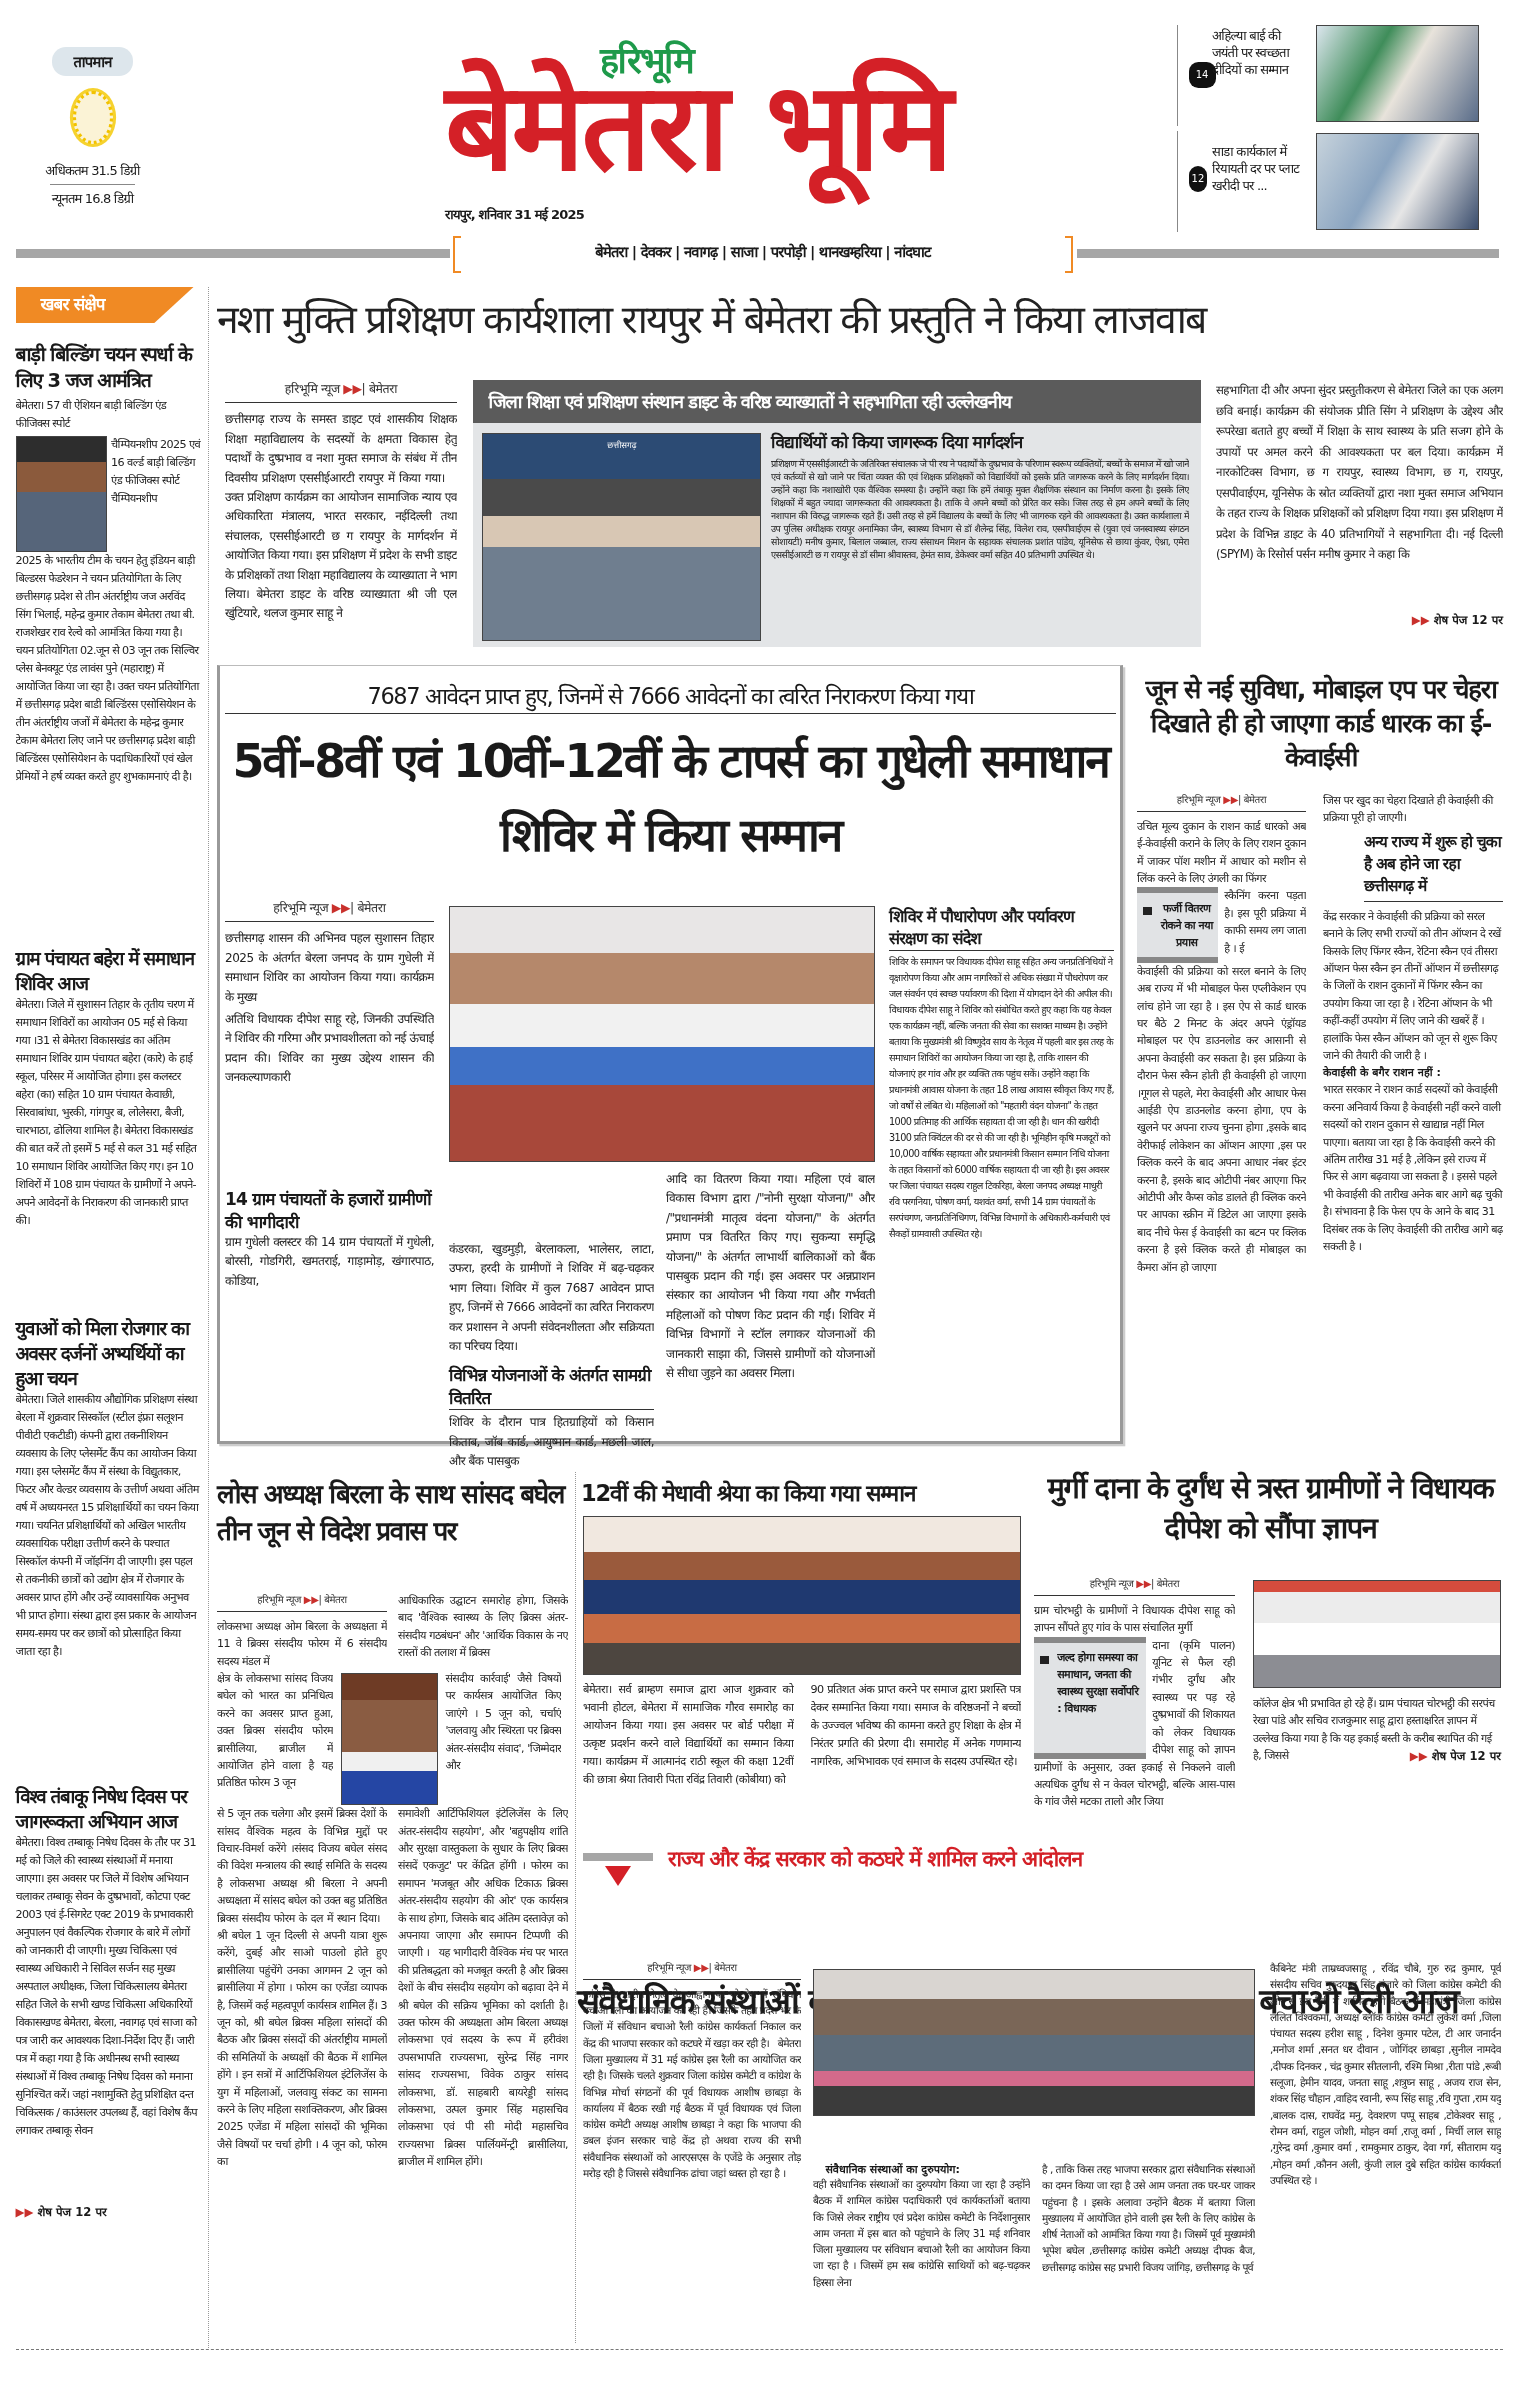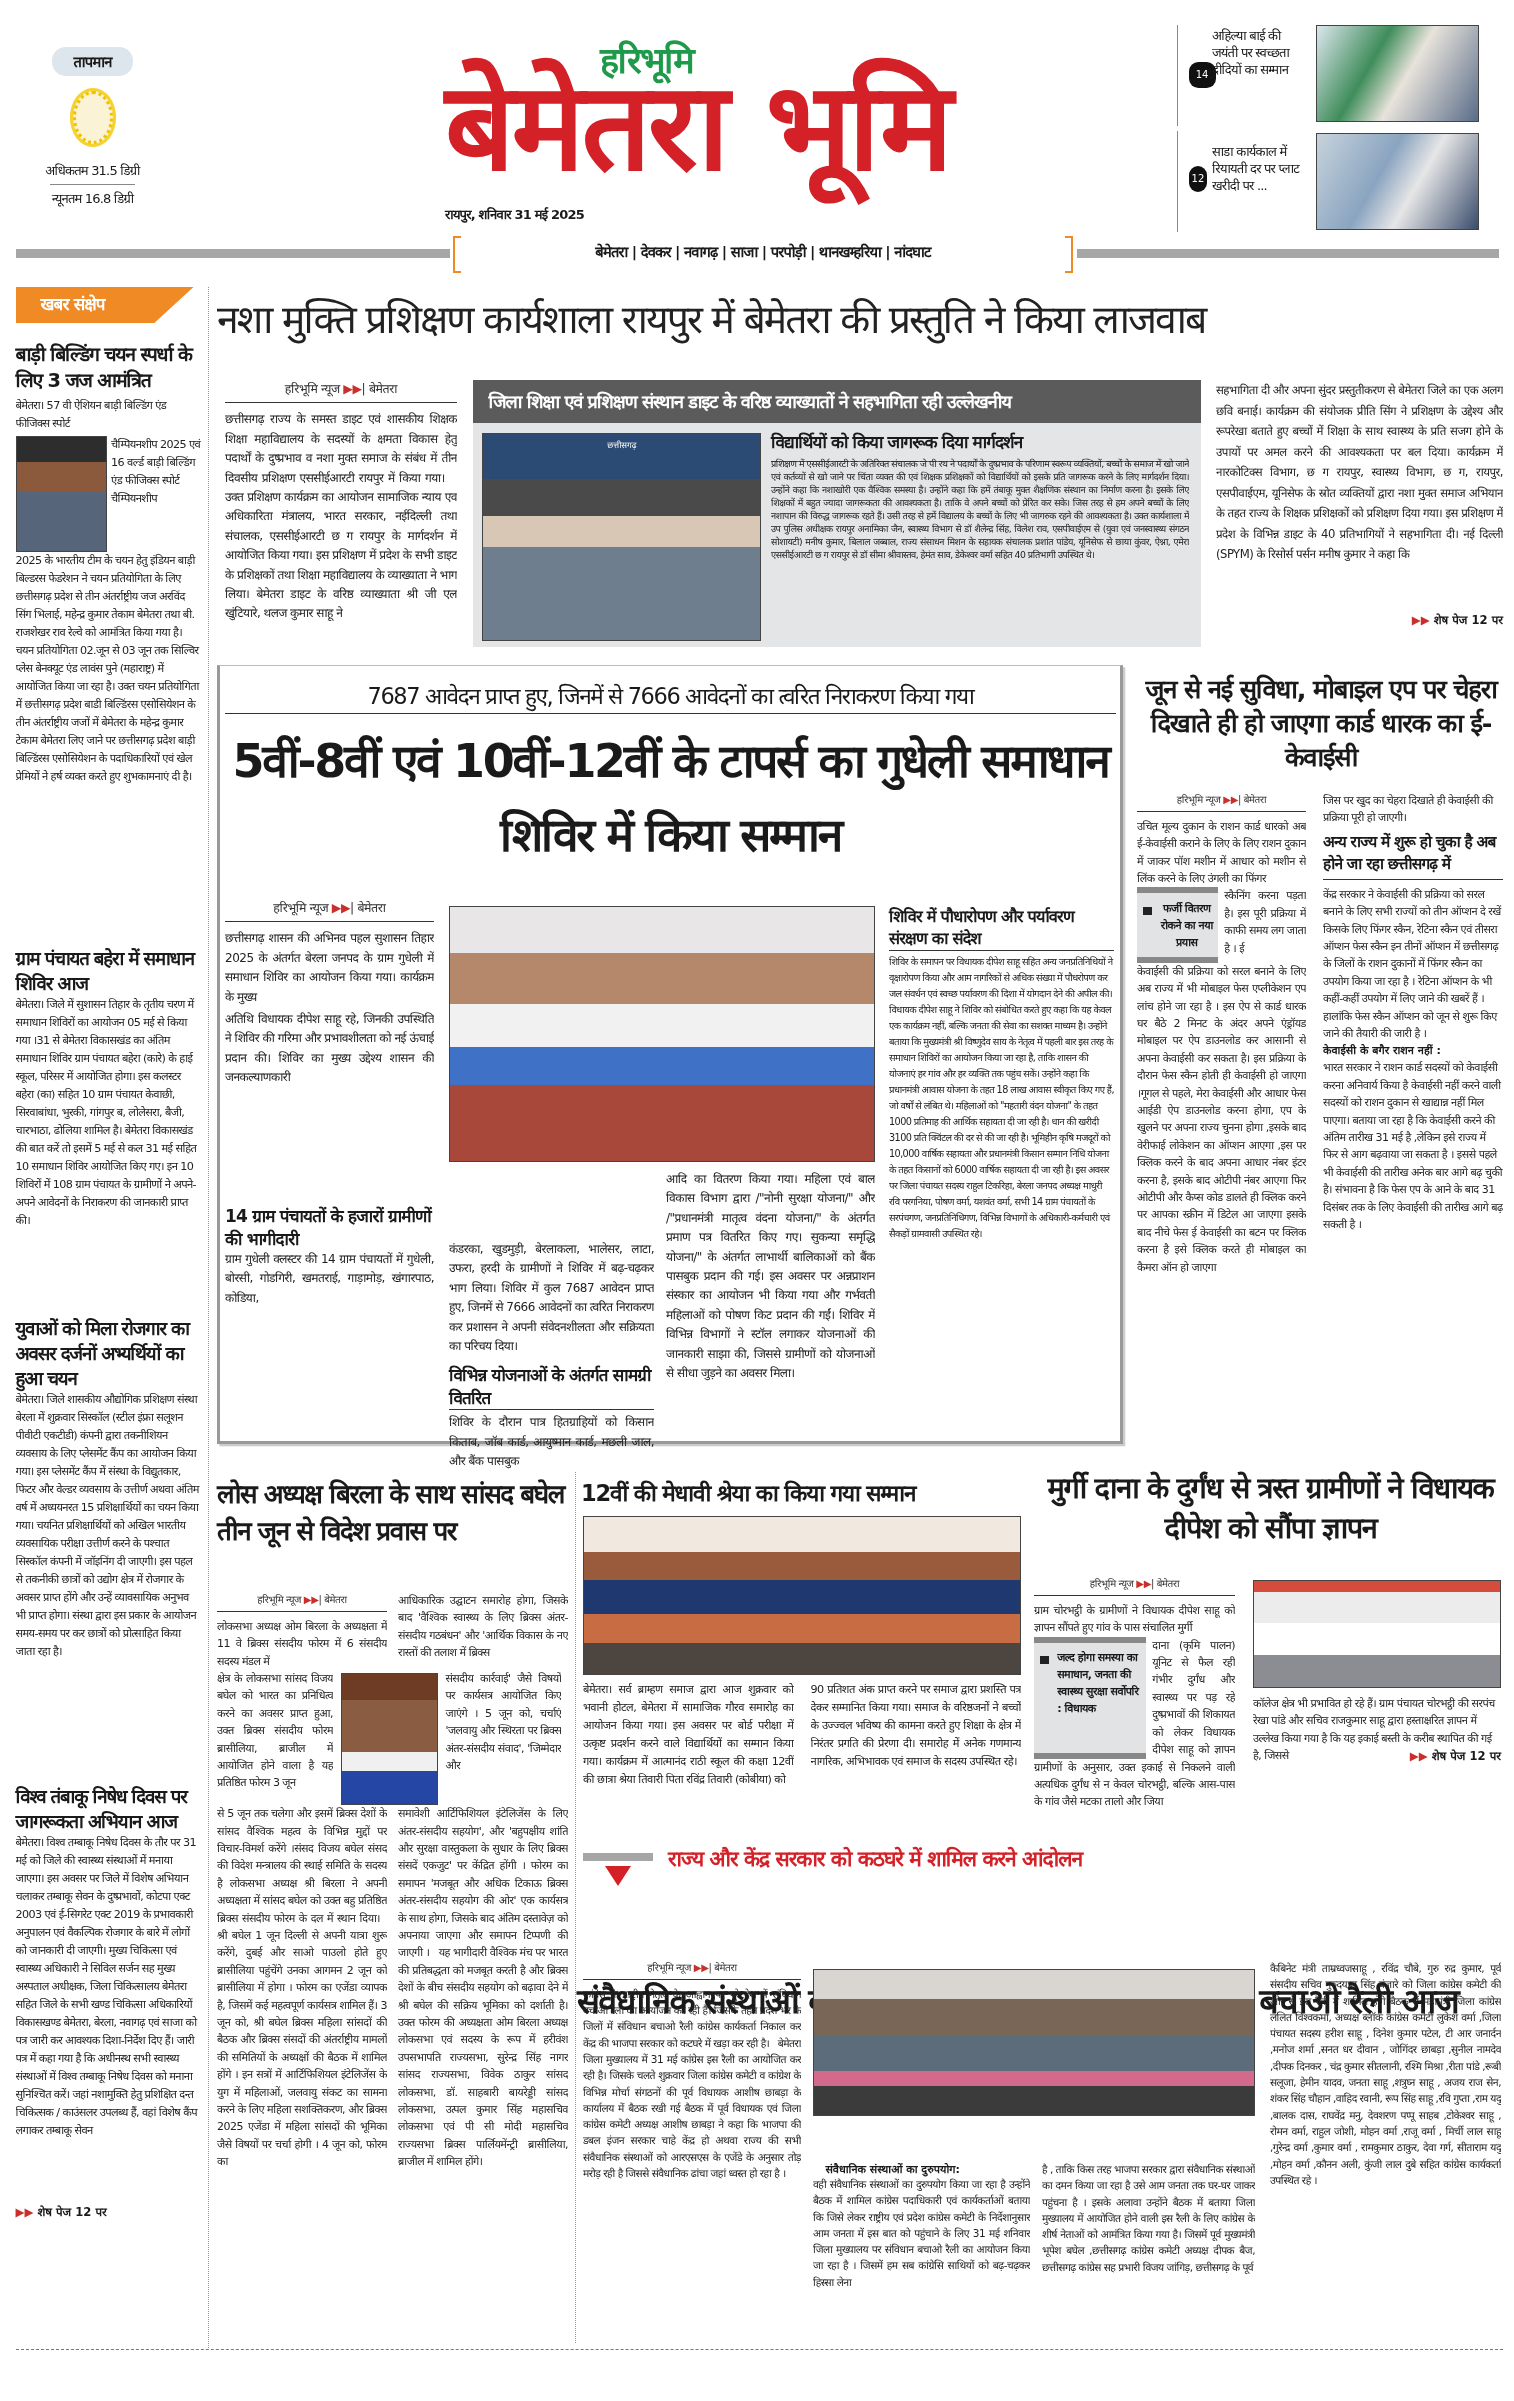--- a/index.html
+++ b/index.html
@@ -117,21 +117,21 @@
 <div class="abs" style="left:217px;top:665px;width:906px;height:779px;border:3.1px solid #999;border-top:1.5px solid #bbb;box-shadow:2.3px 2.3px 0 #ccc;"></div>
 <div class="abs" style="left:225px;top:680px;width:891px;font-size:22.5px;text-align:center;letter-spacing:-1.4px;border-bottom:1.5px solid #333;padding-bottom:1.5px;white-space:nowrap;">7687 आवेदन प्राप्त हुए, जिनमें से 7666 आवेदनों का त्वरित निराकरण किया गया</div>
 <div class="abs hd" style="left:225px;top:724px;width:891px;font-size:46px;line-height:74px;text-align:center;letter-spacing:-2.3px;">5वीं-8वीं एवं 10वीं-12वीं के टापर्स का गुधेली समाधान शिविर में किया सम्मान</div>
 
 <div class="abs" style="left:225px;top:899px;width:209px;">
   <div class="byline"><span>हरिभूमि न्यूज</span> <span class="arr">▶▶</span>| <span>बेमेतरा</span></div>
   <div class="txt" style="margin-top:7.7px;">छत्तीसगढ़ शासन की अभिनव पहल सुशासन तिहार 2025 के अंतर्गत बेरला जनपद के ग्राम गुधेली में समाधान शिविर का आयोजन किया गया। कार्यक्रम के मुख्य</div>
   <div style="display:flex;gap:7.7px;margin-top:3.1px;">
     <div class="txt" style="height:174px;">अतिथि विधायक दीपेश साहू रहे, जिनकी उपस्थिति ने शिविर की गरिमा और प्रभावशीलता को नई ऊंचाई प्रदान की। शिविर का मुख्य उद्देश्य शासन की जनकल्याणकारी</div>
   </div>
-  <div class="sub-h" style="margin-top:21px;font-size:17px;line-height:22.5px;">14 ग्राम पंचायतों के हजारों ग्रामीणों की भागीदारी</div>
+  <div class="sub-h" style="margin-top:4px;font-size:17px;line-height:22.5px;">14 ग्राम पंचायतों के हजारों ग्रामीणों की भागीदारी</div>
   <div class="txt">ग्राम गुधेली क्लस्टर की 14 ग्राम पंचायतों में गुधेली, बोरसी, गोडगिरी, खमतराई, गाड़ामोड़, खंगारपाठ, कोडिया,</div>
 </div>
 
 <div class="abs photo" style="left:449px;top:906px;width:426px;height:256px;background:linear-gradient(180deg,#e8e6e6 0 18%,#b5886b 18% 38%,#f1f1f1 38% 55%,#3f71c6 55% 70%,#a8483a 70%);"></div>
 <div class="abs" style="left:449px;top:1240px;width:205px;">
   <div class="txt">कंडरका, खुडमुड़ी, बेरलाकला, भालेसर, लाटा, उफरा, हरदी के ग्रामीणों ने शिविर में बढ़-चढ़कर भाग लिया। शिविर में कुल 7687 आवेदन प्राप्त हुए, जिनमें से 7666 आवेदनों का त्वरित निराकरण कर प्रशासन ने अपनी संवेदनशीलता और सक्रियता का परिचय दिया।</div>
   <div class="sub-h" style="margin-top:7.7px;font-size:17px;line-height:22.5px;border-bottom:1.5px solid #333;">विभिन्न योजनाओं के अंतर्गत सामग्री वितरित</div>
   <div class="txt" style="margin-top:3.1px;">शिविर के दौरान पात्र हितग्राहियों को किसान किताब, जॉब कार्ड, आयुष्मान कार्ड, मछली जाल, और बैंक पासबुक</div>
 </div>
 <div class="abs" style="left:666px;top:1170px;width:209px;">
@@ -151,21 +151,21 @@
         <ul>
           <li>फर्जी वितरण रोकने का नया प्रयास</li>
         </ul>
       </div>
     <div class="txt" style="font-size:11px;line-height:17.4px;">स्कैनिंग करना पड़ता है। इस पूरी प्रक्रिया में काफी समय लग जाता है । ई</div>
   </div>
   <div class="txt" style="font-size:11px;line-height:17.4px;height:442px;">केवाईसी की प्रक्रिया को सरल बनाने के लिए अब राज्य में भी मोबाइल फेस एप्लीकेशन एप लांच होने जा रहा है । इस ऐप से कार्ड धारक घर बैठे 2 मिनट के अंदर अपने एंड्रॉयड मोबाइल पर ऐप डाउनलोड कर आसानी से अपना केवाईसी कर सकता है। इस प्रक्रिया के दौरान फेस स्कैन होती ही केवाईसी हो जाएगा ।गूगल से पहले, मेरा केवाईसी और आधार फेस आईडी ऐप डाउनलोड करना होगा, एप के खुलने पर अपना राज्य चुनना होगा ,इसके बाद वेरीफाई लोकेशन का ऑप्शन आएगा ,इस पर क्लिक करने के बाद अपना आधार नंबर इंटर करना है, इसके बाद ओटीपी नंबर आएगा फिर ओटीपी और कैप्स कोड डालते ही क्लिक करने पर आपका स्क्रीन में डिटेल आ जाएगा इसके बाद नीचे फेस ई केवाईसी का बटन पर क्लिक करना है इसे क्लिक करते ही मोबाइल का कैमरा ऑन हो जाएगा</div>
 </div>
 <div class="abs" style="left:1323px;top:792px;width:180px;">
   <div class="txt" style="font-size:11px;line-height:17.4px;text-align:left;">जिस पर खुद का चेहरा दिखाते ही केवाईसी की प्रक्रिया पूरी हो जाएगी।</div>
-  <div class="sub-h" style="font-size:15.5px;line-height:22px;margin-top:4.6px;border-bottom:1.5px solid #333;padding-bottom:3.1px;">अन्य राज्य में शुरू हो चुका है अब होने जा रहा छत्तीसगढ़ में</div>
+  <div class="sub-h" style="font-size:15.5px;line-height:22px;margin-top:4.6px;border-bottom:1.5px solid #333;padding-bottom:3.1px;margin-left:41px;">अन्य राज्य में शुरू हो चुका है अब होने जा रहा छत्तीसगढ़ में</div>
   <div class="txt" style="font-size:11px;line-height:17.4px;text-align:left;margin-top:6.2px;">केंद्र सरकार ने केवाईसी की प्रक्रिया को सरल बनाने के लिए सभी राज्यों को तीन ऑप्शन दे रखें किसके लिए फिंगर स्कैन, रेटिना स्कैन एवं तीसरा ऑप्शन फेस स्कैन इन तीनों ऑप्शन में छत्तीसगढ़ के जिलों के राशन दुकानों में फिंगर स्कैन का उपयोग किया जा रहा है । रेटिना ऑप्शन के भी कहीं-कहीं उपयोग में लिए जाने की खबरें हैं ।हालांकि फेस स्कैन ऑप्शन को जून से शुरू किए जाने की तैयारी की जारी है ।</div>
   <div class="tag" style="font-size:11px;line-height:17px;">केवाईसी के बगैर राशन नहीं :</div>
   <div class="txt" style="font-size:11px;line-height:17.4px;text-align:left;">भारत सरकार ने राशन कार्ड सदस्यों को केवाईसी करना अनिवार्य किया है केवाईसी नहीं करने वाली सदस्यों को राशन दुकान से खाद्यान्न नहीं मिल पाएगा। बताया जा रहा है कि केवाईसी करने की अंतिम तारीख 31 मई है ,लेकिन इसे राज्य में फिर से आग बढ़वाया जा सकता है । इससे पहले भी केवाईसी की तारीख अनेक बार आगे बढ़ चुकी है। संभावना है कि फेस एप के आने के बाद 31 दिसंबर तक के लिए केवाईसी की तारीख आगे बढ़ सकती है ।</div>
 </div>
 
 <div class="abs hd" style="left:217px;top:1476px;width:356px;font-size:26px;line-height:37px;letter-spacing:-1.4px;">लोस अध्यक्ष बिरला के साथ सांसद बघेल तीन जून से विदेश प्रवास पर</div>
 <div class="abs" style="left:217px;top:1592px;width:352px;">
   <div style="display:flex;gap:11px;">
     <div style="width:170px;">
       <div class="byline" style="font-size:10px;"><span>हरिभूमि न्यूज</span> <span class="arr">▶▶</span>| <span>बेमेतरा</span></div>

